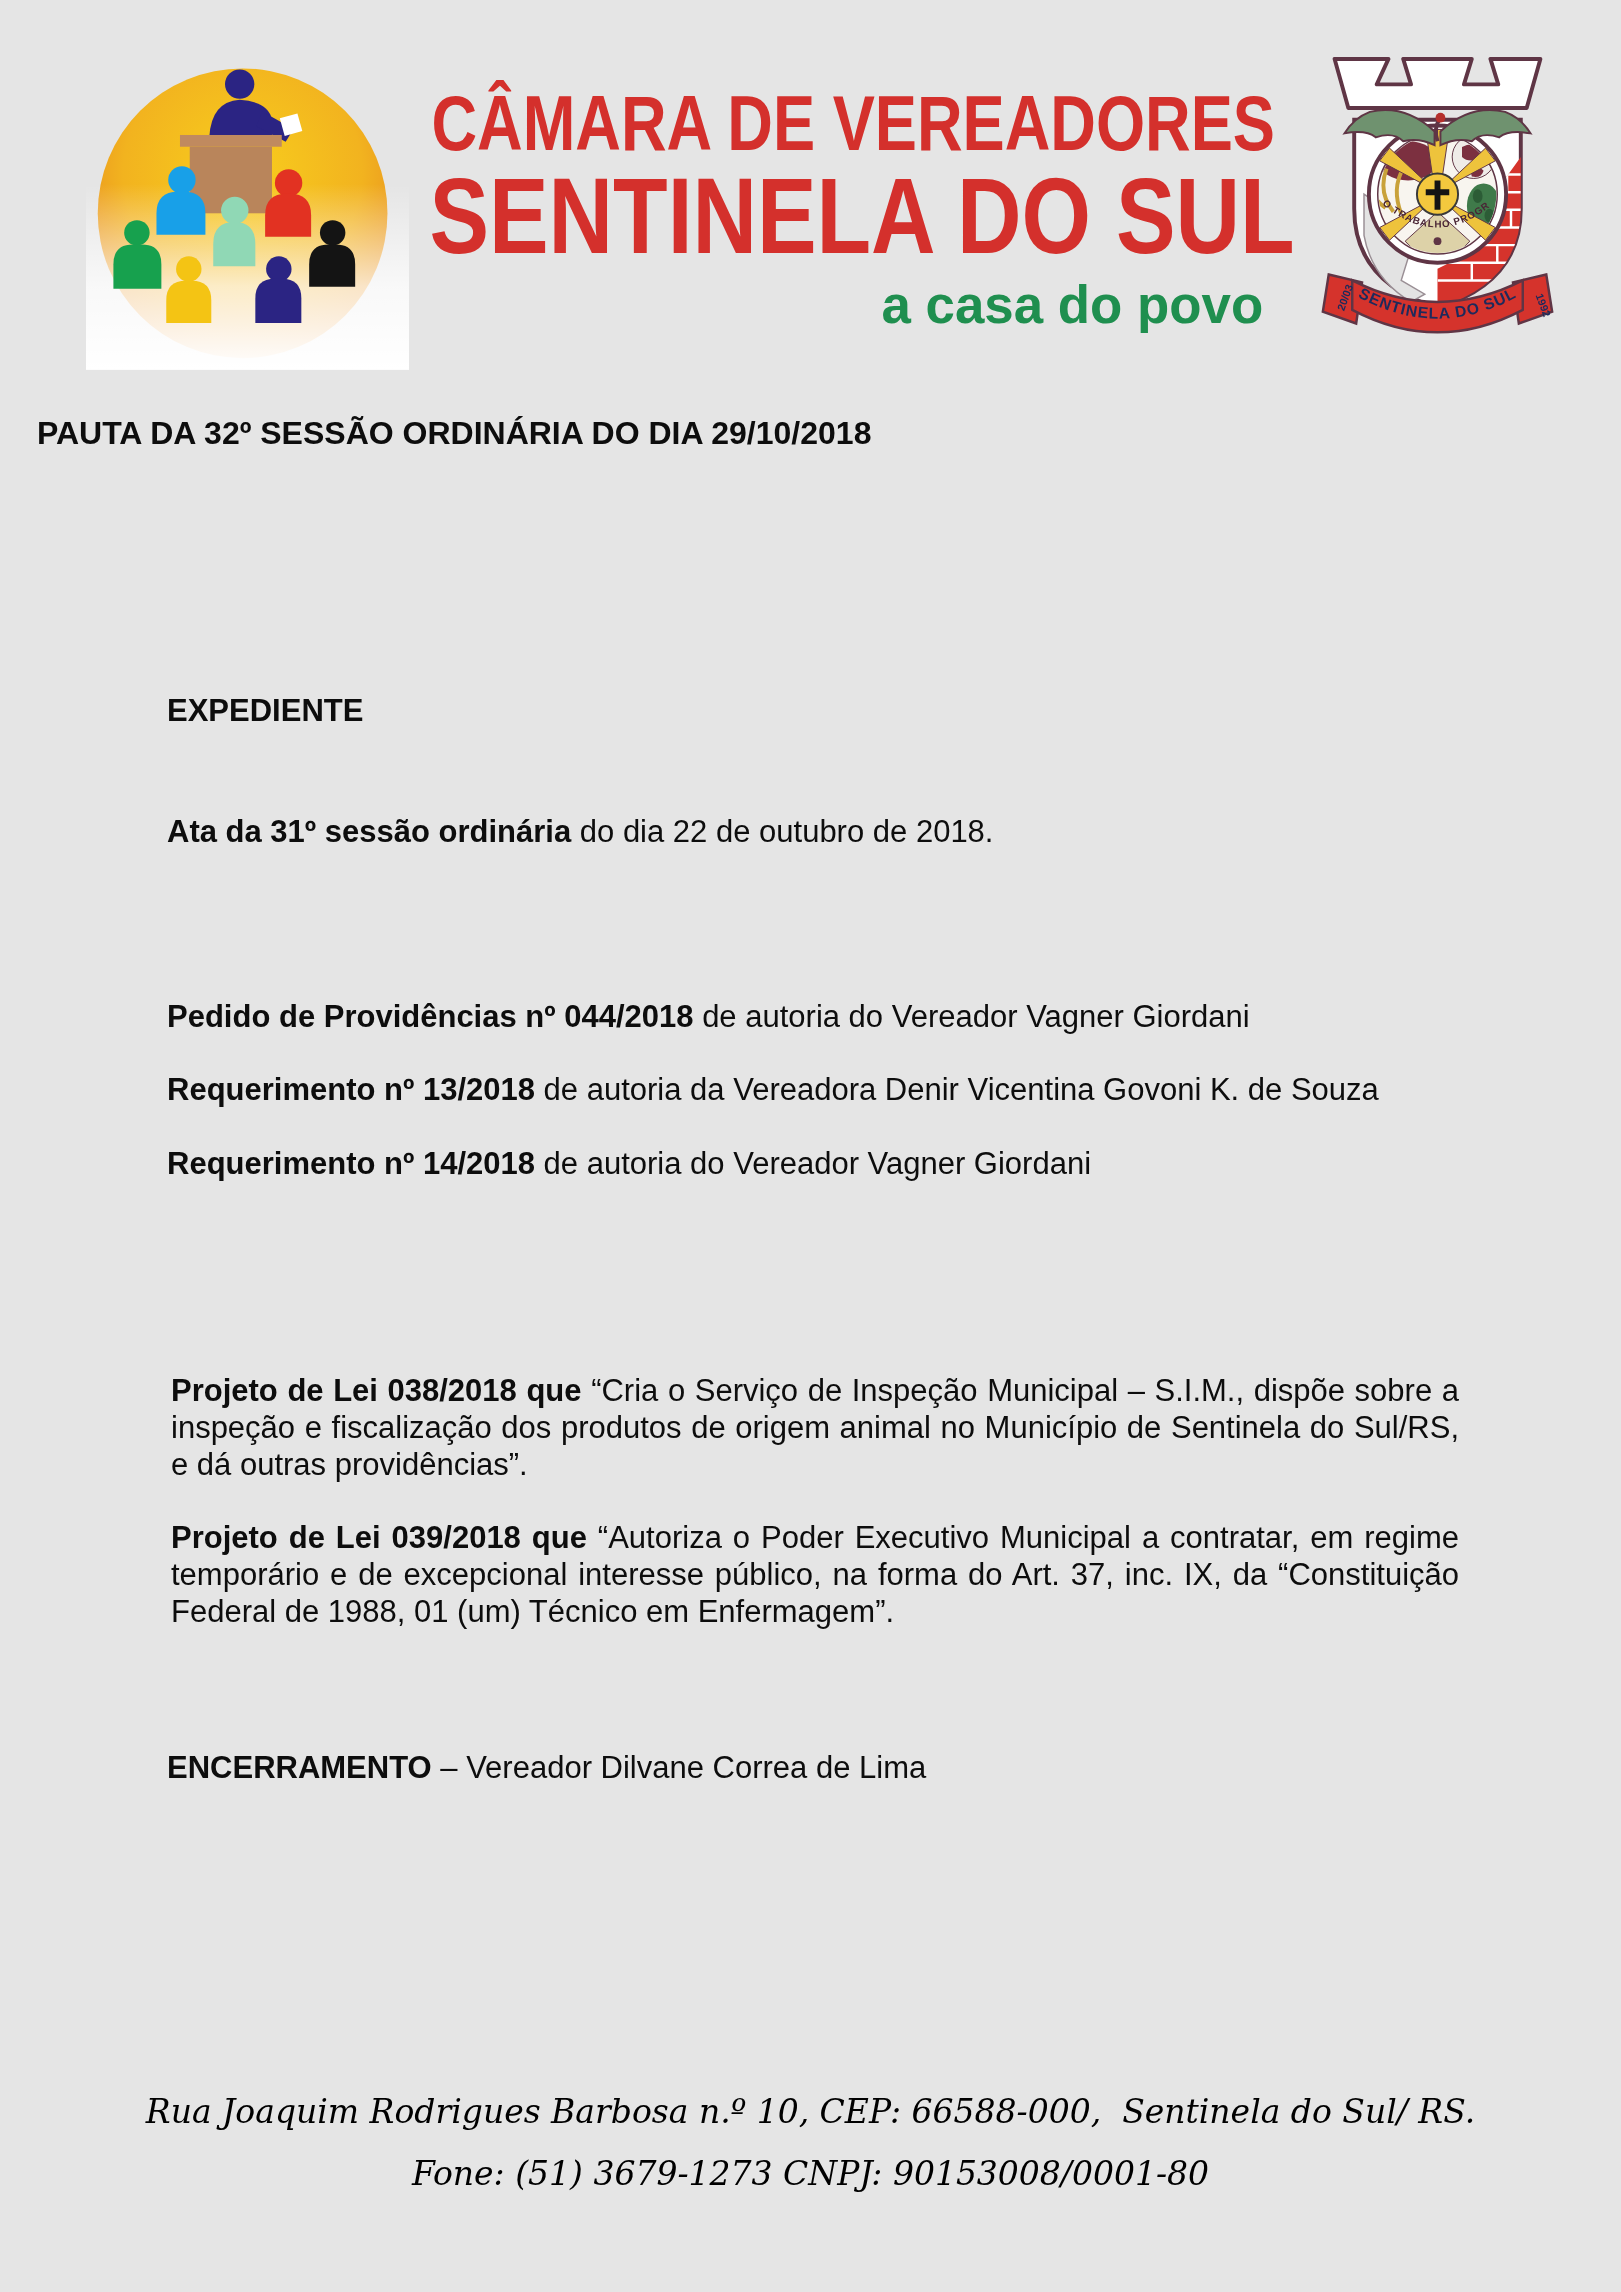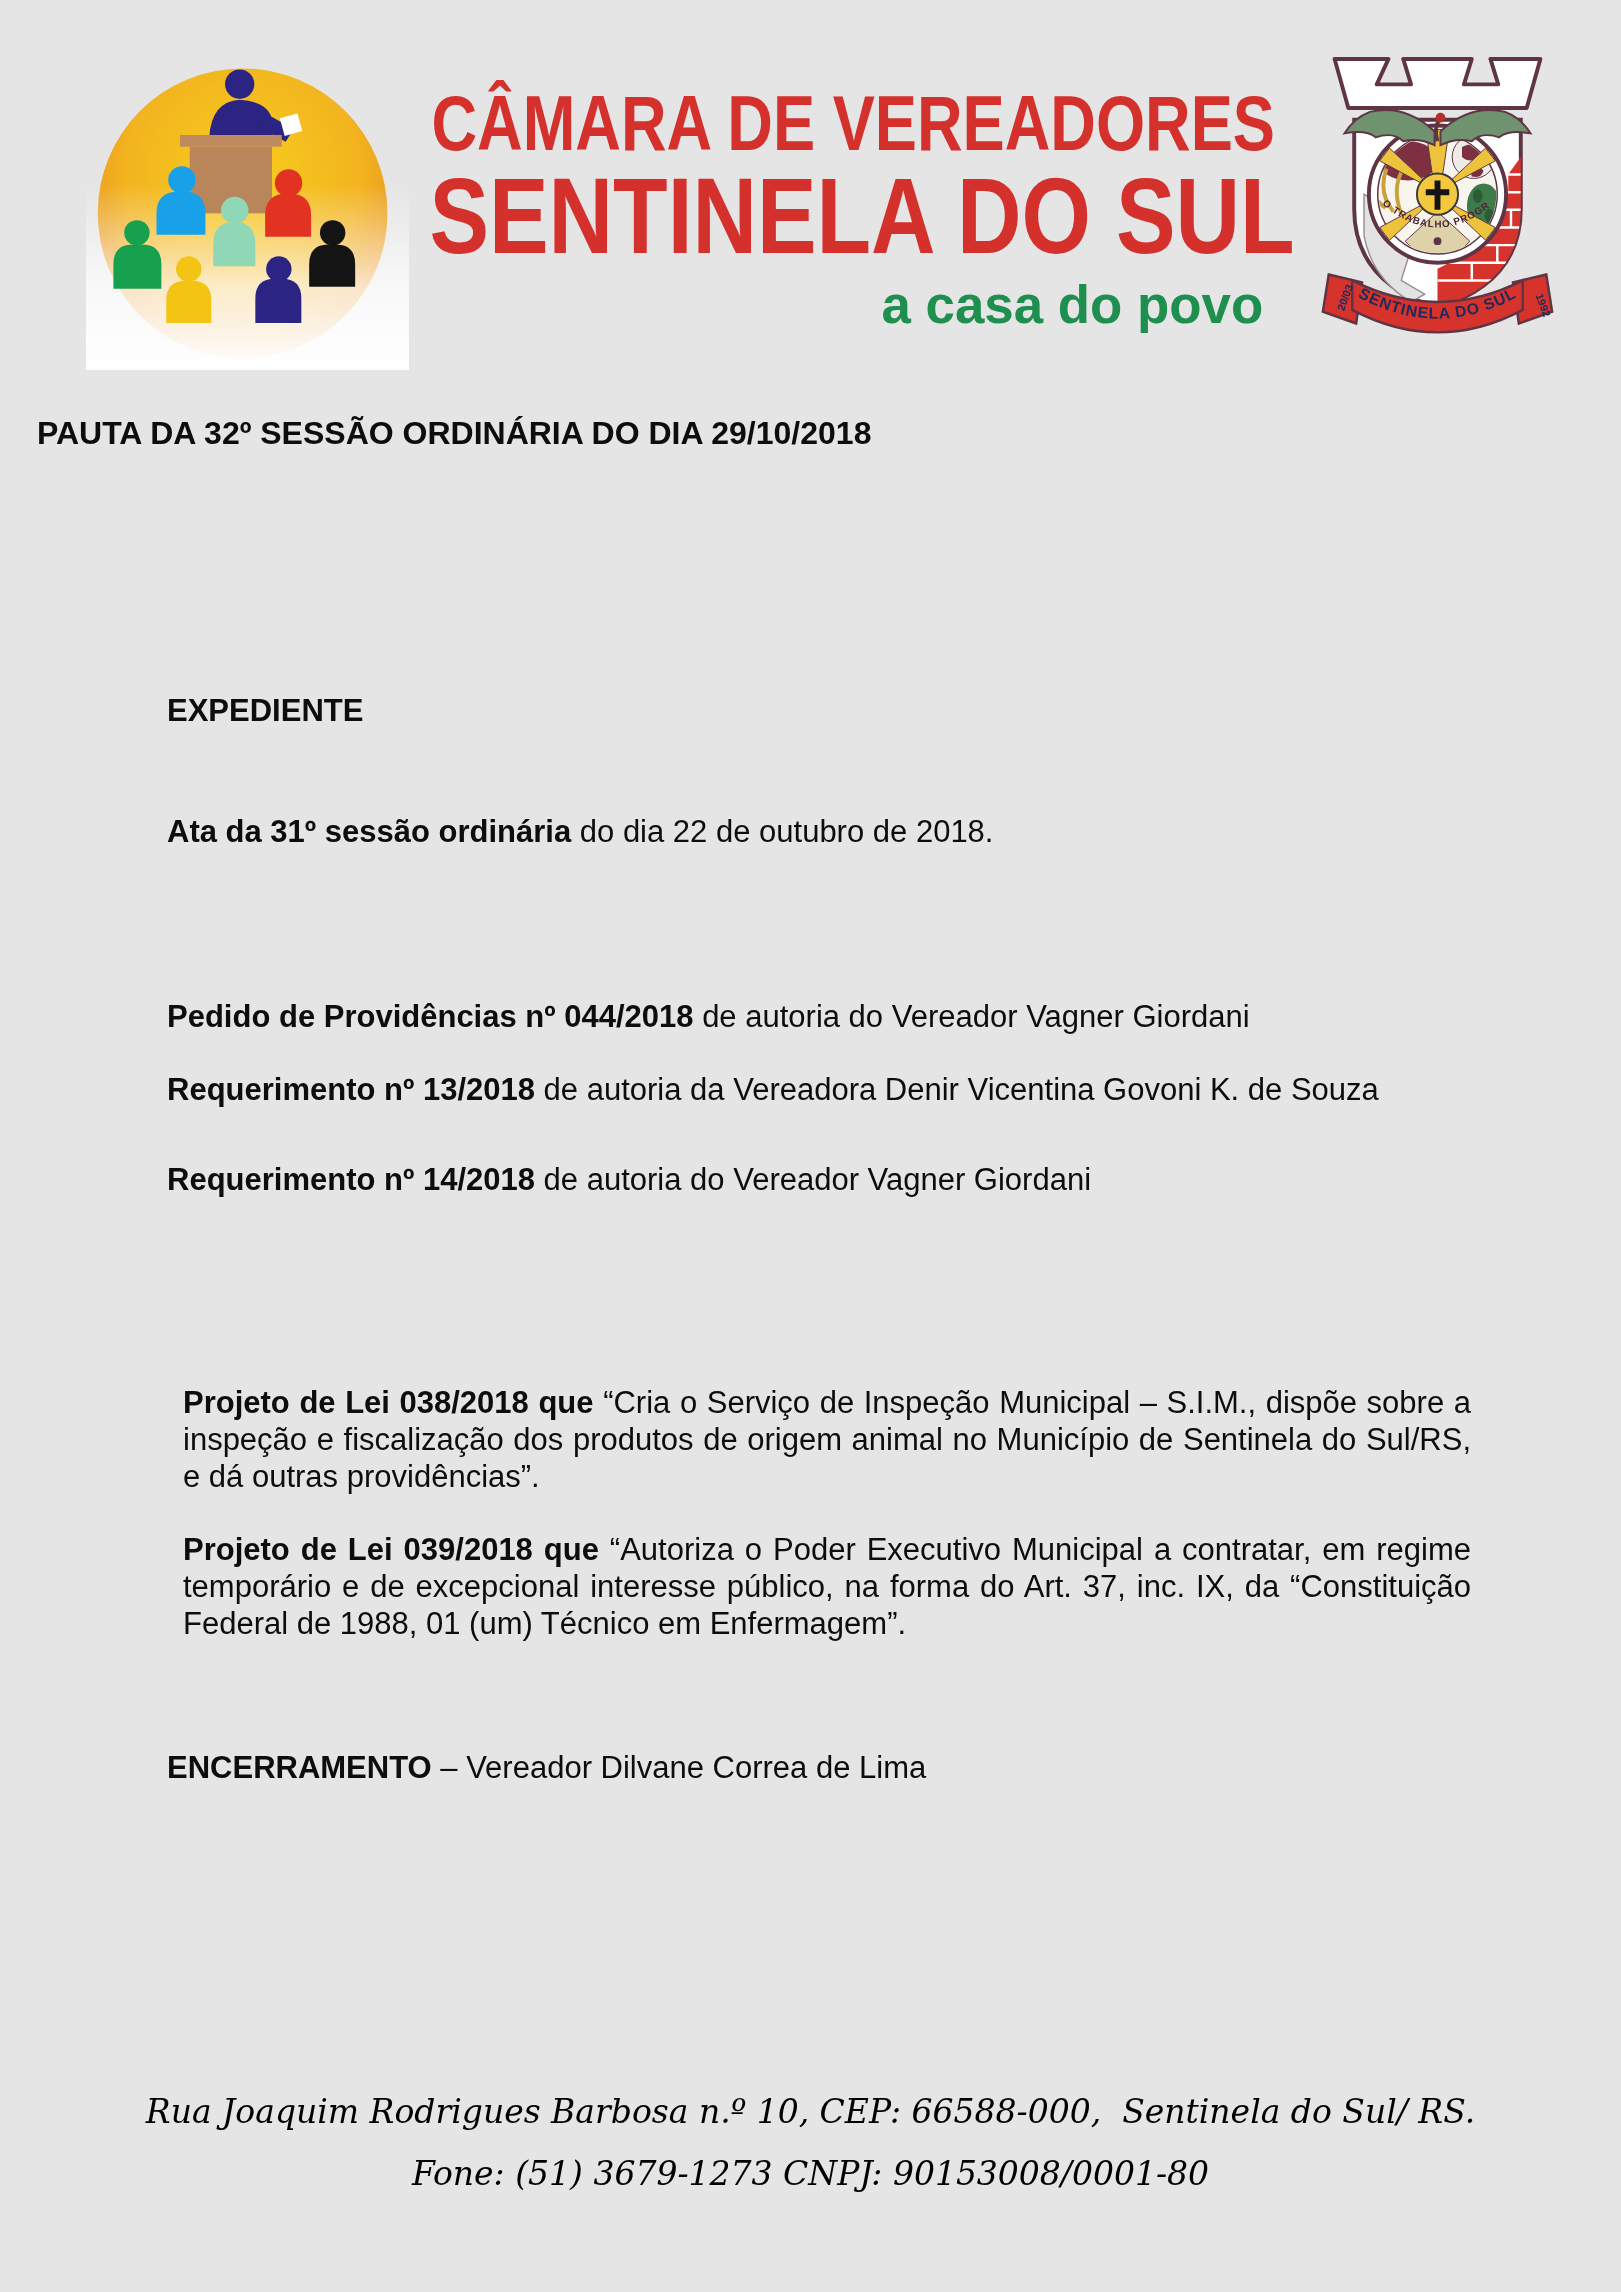--- a/index.html
+++ b/index.html
@@ -23,29 +23,29 @@
     white-space:nowrap;
     padding-left:37px;
   }
   .line {
     position:absolute; left:167px; width:1294px;
     margin:0; font-size:31px; line-height:37px;
     white-space:nowrap;
   }
   .para {
     position:absolute; left:167px; width:1288px;
-    margin:16px; font-size:31px; line-height:37px;
+    margin:4px; font-size:31px; line-height:37px;
     text-align:justify; white-space:normal;
   }
   .t-abertura   { top:545px; }
   .t-expediente { top:692px; }
   .t-ata        { top:813px; }
   .t-item0      { top:998px; }
   .t-item1      { top:1071px; }
-  .t-item2      { top:1145px;margin-top:16px; }
+  .t-item2      { top:1145px; }
   .t-ordem      { top:1298px; }
   .t-proj0      { top:1368px; }
   .t-proj1      { top:1515px; }
   .t-encerr     { top:1749px; }
   .footer-line {
     position:absolute; left:0; width:100%;
     text-align:center; margin:0;
     font-family:"DejaVu Serif", serif;
     font-style:italic; font-size:33px;
     white-space:pre; color:#000;

